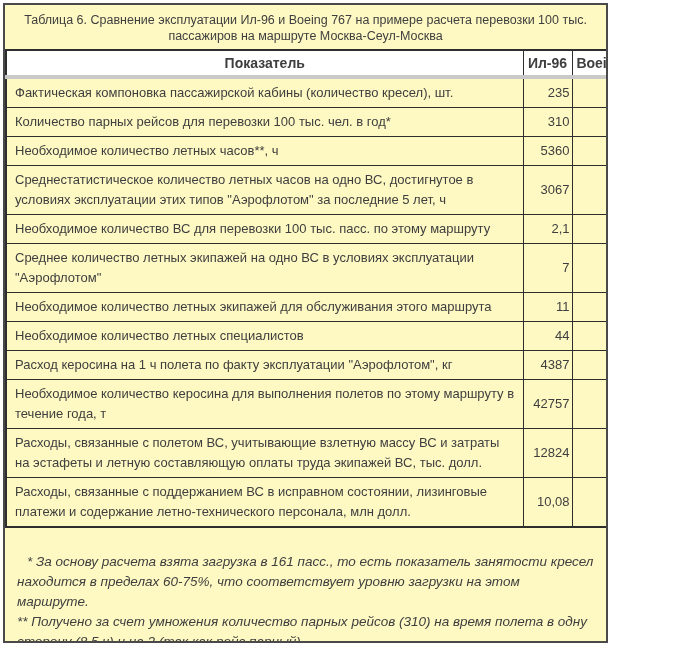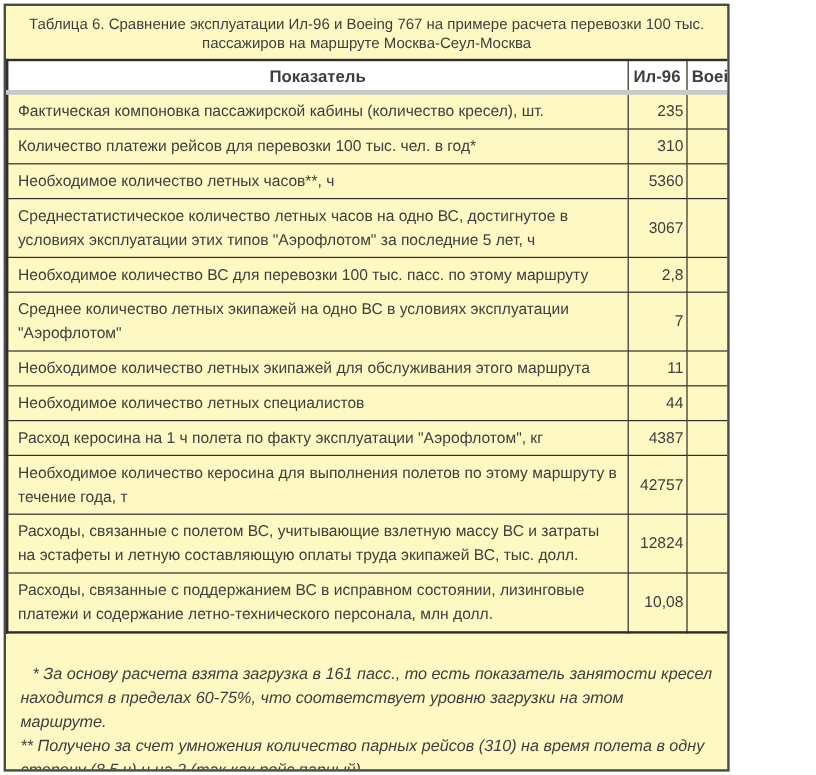--- a/index.html
+++ b/index.html
@@ -86,37 +86,37 @@
         <th>Boeing 767</th>
       </tr>
     </thead>
     <tbody>
       <tr>
         <td>Фактическая компоновка пассажирской кабины (количество кресел), шт.</td>
         <td class="num">235</td>
         <td class="num">213</td>
       </tr>
       <tr>
-        <td>Количество платежи рейсов для перевозки 100 тыс. чел. в год*</td>
+        <td>Количество парных рейсов для перевозки 100 тыс. чел. в год*</td>
         <td class="num">310</td>
         <td class="num">310</td>
       </tr>
       <tr>
         <td>Необходимое количество летных часов**, ч</td>
         <td class="num">5360</td>
         <td class="num">5360</td>
       </tr>
       <tr>
         <td>Среднестатистическое количество летных часов на одно ВС, достигнутое в условиях эксплуатации этих типов "Аэрофлотом" за последние 5 лет, ч</td>
         <td class="num">3067</td>
         <td class="num">8146</td>
       </tr>
       <tr>
         <td>Необходимое количество ВС для перевозки 100 тыс. пасс. по этому маршруту</td>
-        <td class="num">2,8</td>
+        <td class="num">2,1</td>
         <td class="num">1,0</td>
       </tr>
       <tr>
         <td>Среднее количество летных экипажей на одно ВС в условиях эксплуатации "Аэрофлотом"</td>
         <td class="num">7</td>
         <td class="num">7</td>
       </tr>
       <tr>
         <td>Необходимое количество летных экипажей для обслуживания этого маршрута</td>
         <td class="num">11</td>

